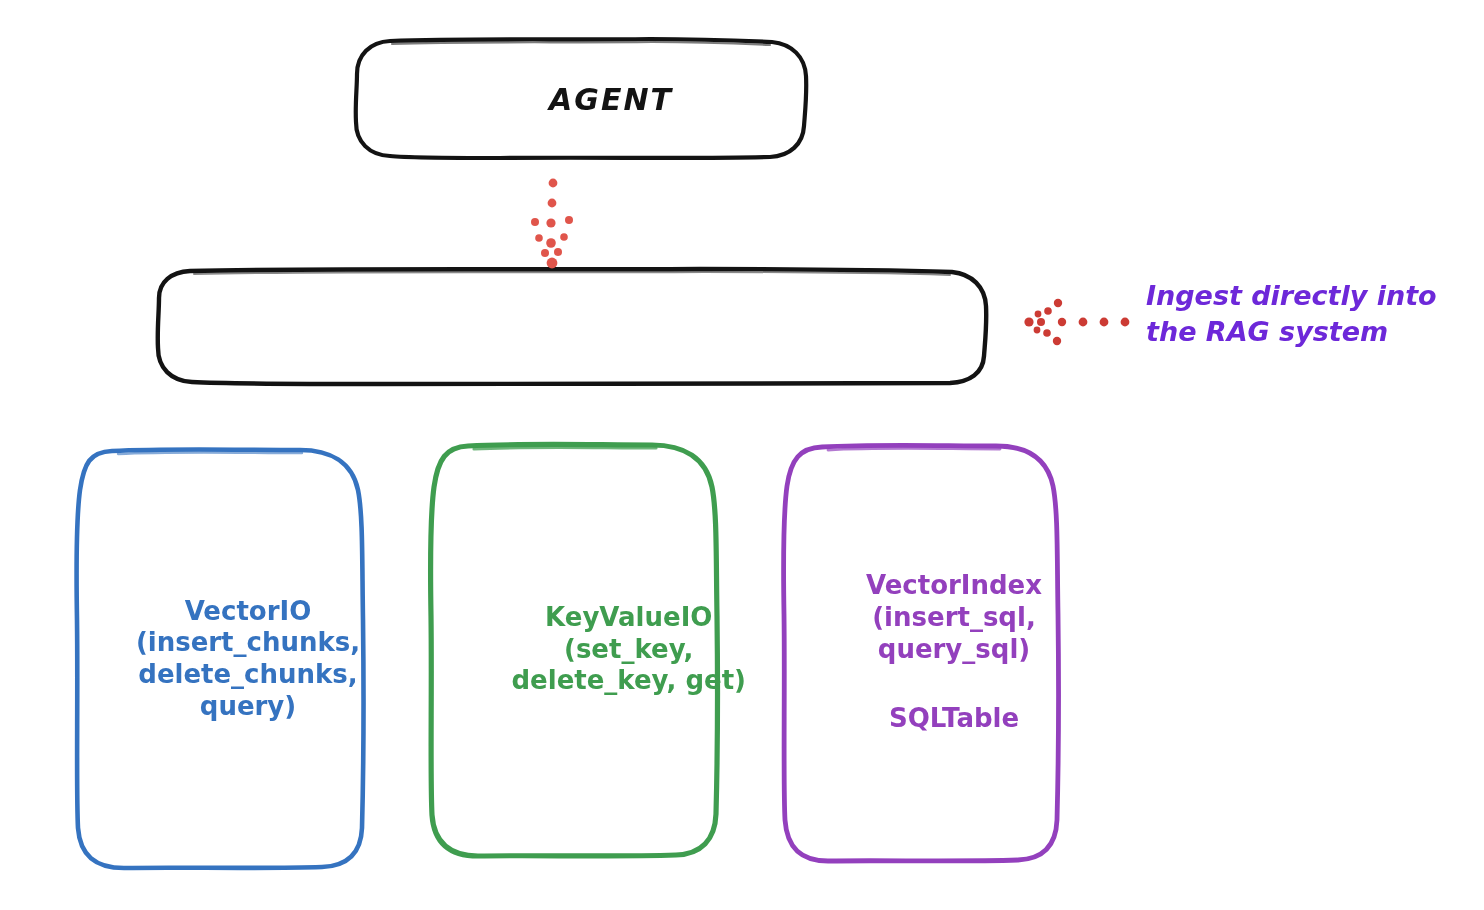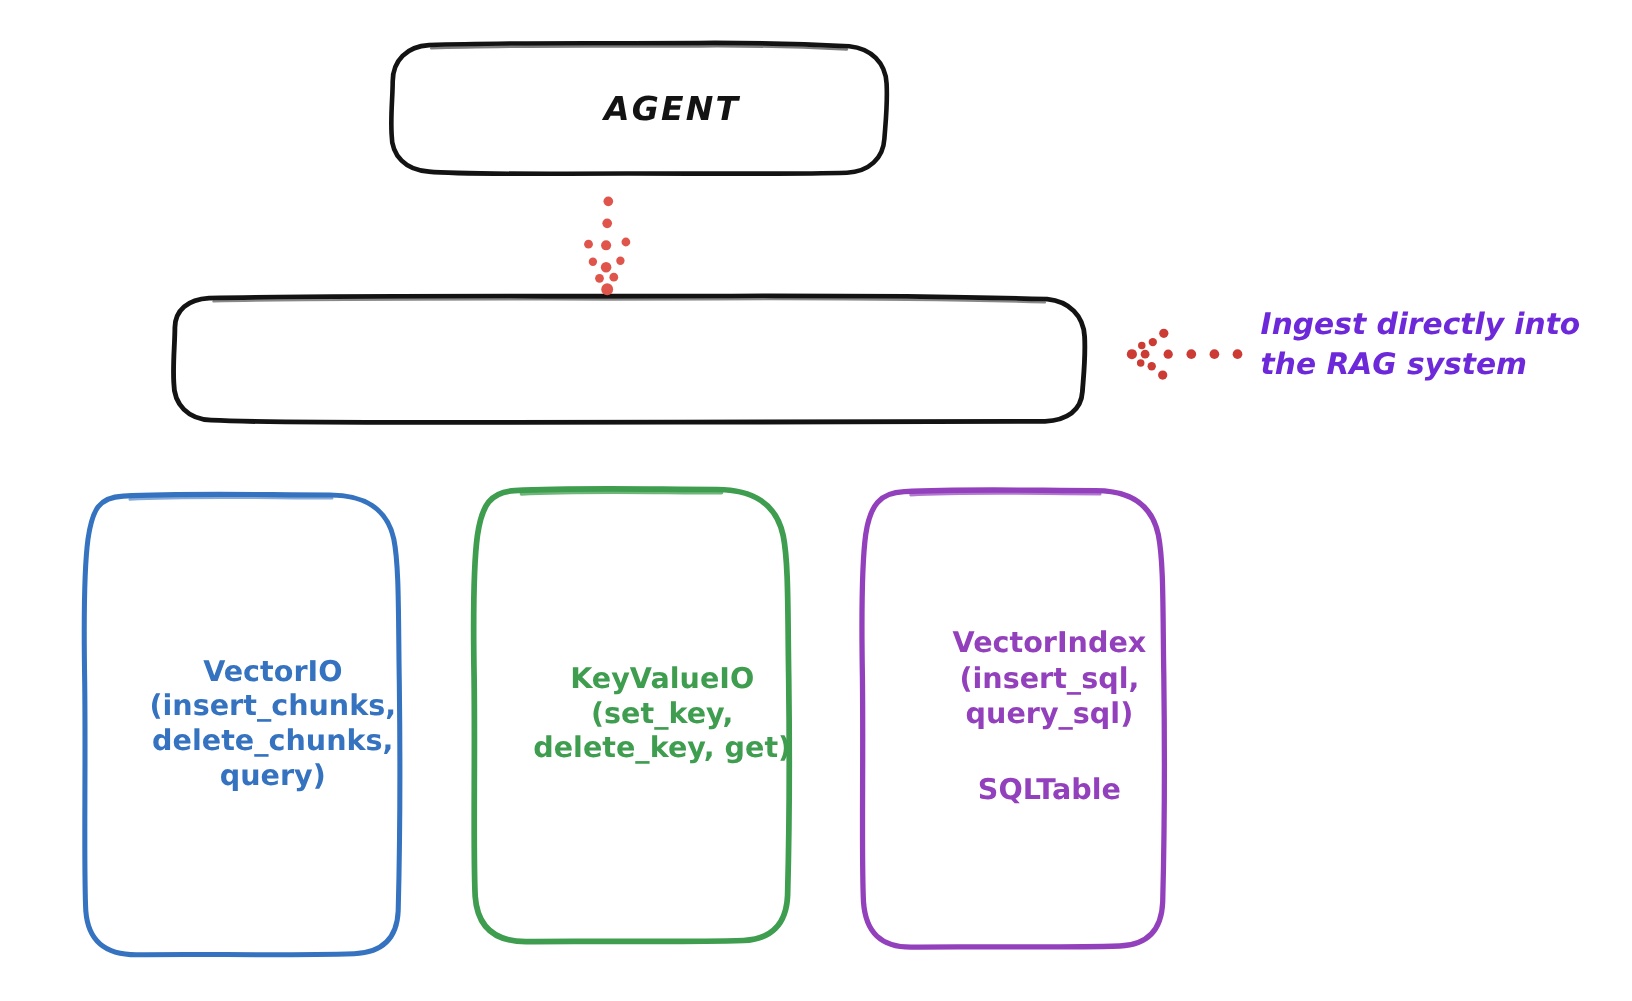--- a/index.html
+++ b/index.html
@@ -77,20 +77,21 @@
     width: 296px;
     height: 418px;
     color: #3573c0;
   }
   #keyvalueio-label {
     left: 428px;
     top: 444px;
     width: 288px;
     height: 411px;
     color: #3f9d4f;
+    align-items: flex-end;
   }
   #relationalio-label {
     left: 785px;
     top: 445px;
     width: 278px;
     height: 415px;
     color: #9340bd;
   }
   
   #ingest-note {

